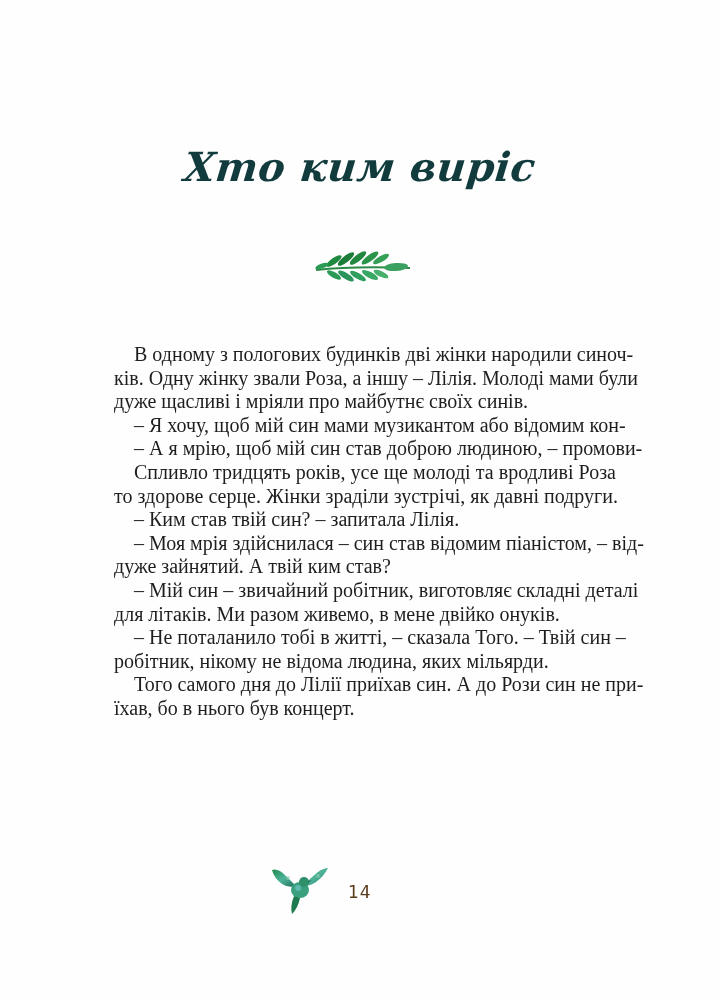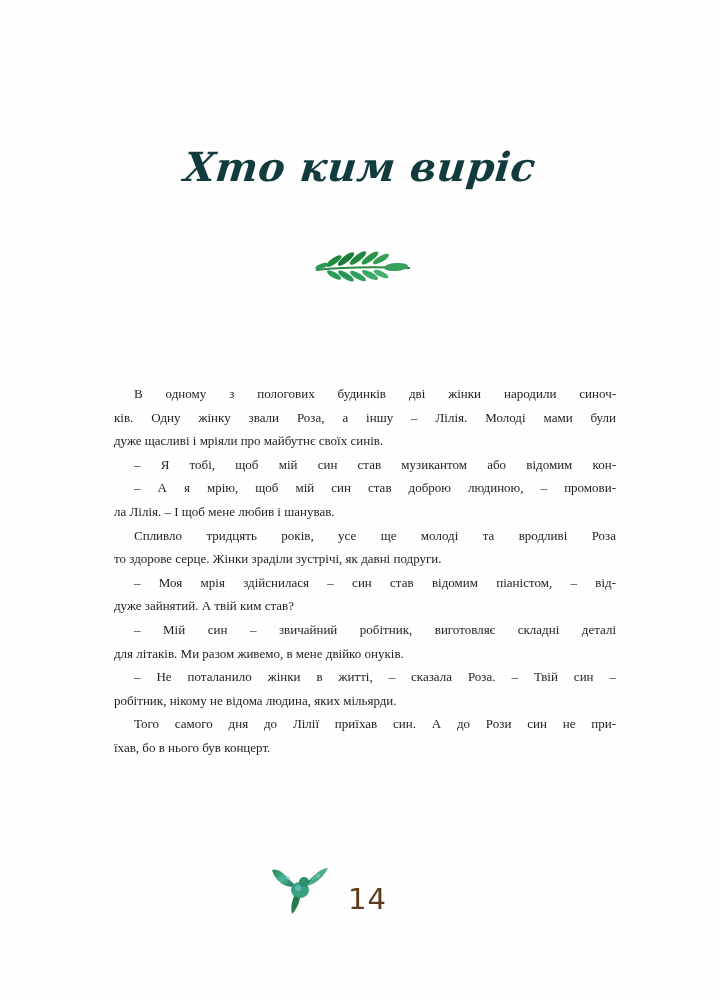--- a/index.html
+++ b/index.html
@@ -41,24 +41,23 @@
     top: 248px;
     width: 100px;
     height: 34px;
   }
   .body-text {
     position: absolute;
     left: 114px;
     top: 343px;
     width: 502px;
     font-family: "Liberation Serif", "DejaVu Serif", serif;
-    font-size: 13px;
+    font-size: 20px;
     line-height: 23.6px;
     color: #1e1e1e;
-    margin-top: 39px;
   }
   .line {
     display: block;
     white-space: nowrap;
     text-align-last: justify;
     text-align: justify;
     height: 23.6px;
   }
   .line.indent {
     padding-left: 20px;
@@ -79,21 +78,21 @@
     left: 0;
     top: 0;
     width: 64px;
     height: 56px;
   }
   .page-number {
     position: absolute;
     left: 80px;
     top: 20px;
     font-family: "DejaVu Sans", "Liberation Sans", sans-serif;
-    font-size: 29px;
+    font-size: 17px;
     color: #5b3c1d;
     letter-spacing: 1px;
   }
 </style>
 </head>
 <body>
 
 <div class="page">
 
   <div class="title">Хто ким виріс</div>
@@ -111,30 +110,30 @@
     <ellipse cx="46" cy="28" rx="9" ry="3" fill="#2f9f5e" transform="rotate(30 46 28)"></ellipse>
     <ellipse cx="58" cy="27" rx="9" ry="3" fill="#38a864" transform="rotate(28 58 27)"></ellipse>
     <ellipse cx="69" cy="26" rx="8" ry="2.8" fill="#45b06c" transform="rotate(25 69 26)"></ellipse>
     <ellipse cx="10" cy="18" rx="7" ry="2.5" fill="#2a9a55" transform="rotate(-20 10 18)"></ellipse>
   </svg>
 
   <div class="body-text">
     <span class="line indent">В одному з пологових будинків дві жінки народили синоч-</span>
     <span class="line">ків. Одну жінку звали Роза, а іншу – Лілія. Молоді мами були</span>
     <span class="line last">дуже щасливі і мріяли про майбутнє своїх синів.</span>
-    <span class="line indent">– Я тобі, щоб мій син став музикантом або відомим кон-</span>
+    <span class="line indent">– Я хочу, щоб мій син мами музикантом або відомим кон-</span>
     <span class="line indent">– А я мрію, щоб мій син став доброю людиною, – промови-</span>
-    <span class="line last">ла Лілія. – І щоб мене любив і шанував.</span>
     <span class="line indent">Спливло тридцять років, усе ще молоді та вродливі Роза</span>
     <span class="line last">то здорове серце. Жінки зраділи зустрічі, як давні подруги.</span>
+    <span class="line indent last">– Ким став твій син? – запитала Лілія.</span>
     <span class="line indent">– Моя мрія здійснилася – син став відомим піаністом, – від-</span>
     <span class="line last">дуже зайнятий. А твій ким став?</span>
     <span class="line indent">– Мій син – звичайний робітник, виготовляє складні деталі</span>
     <span class="line last">для літаків. Ми разом живемо, в мене двійко онуків.</span>
-    <span class="line indent">– Не поталанило жінки в житті, – сказала Роза. – Твій син –</span>
+    <span class="line indent">– Не поталанило тобі в житті, – сказала Того. – Твій син –</span>
     <span class="line last">робітник, нікому не відома людина, яких мільярди.</span>
     <span class="line indent">Того самого дня до Лілії приїхав син. А до Рози син не при-</span>
     <span class="line last">їхав, бо в нього був концерт.</span>
   </div>
 
   <div class="footer">
     <svg class="bird" viewBox="0 0 64 56" xmlns="http://www.w3.org/2000/svg">
       <defs>
         <linearGradient id="bg1" x1="0" y1="0" x2="1" y2="1">
           <stop offset="0" stop-color="#1f8a4a"></stop>

